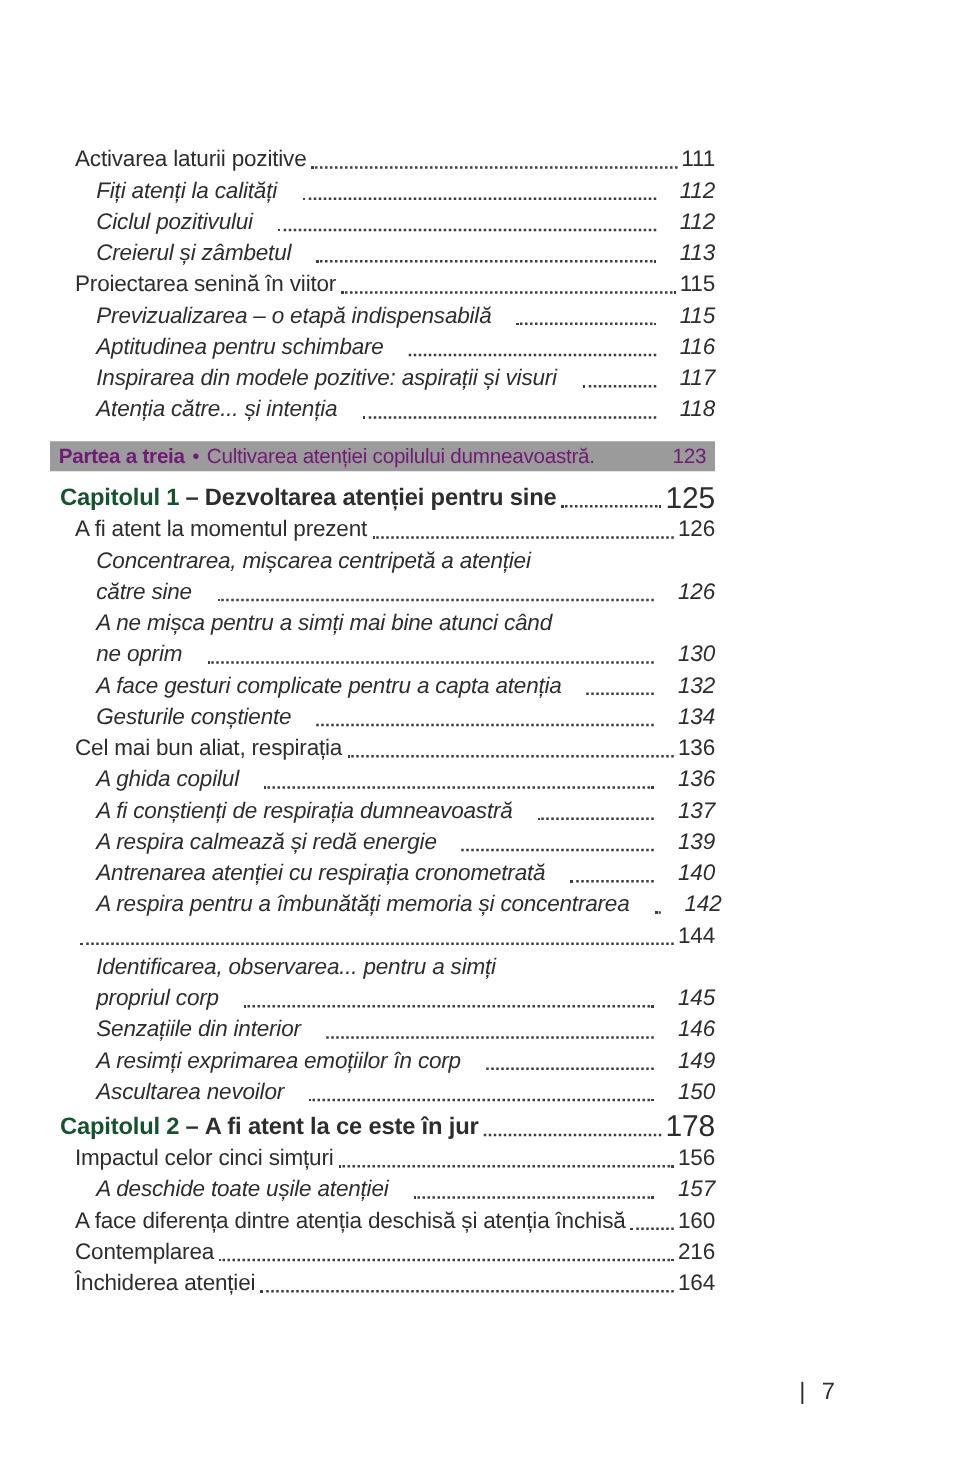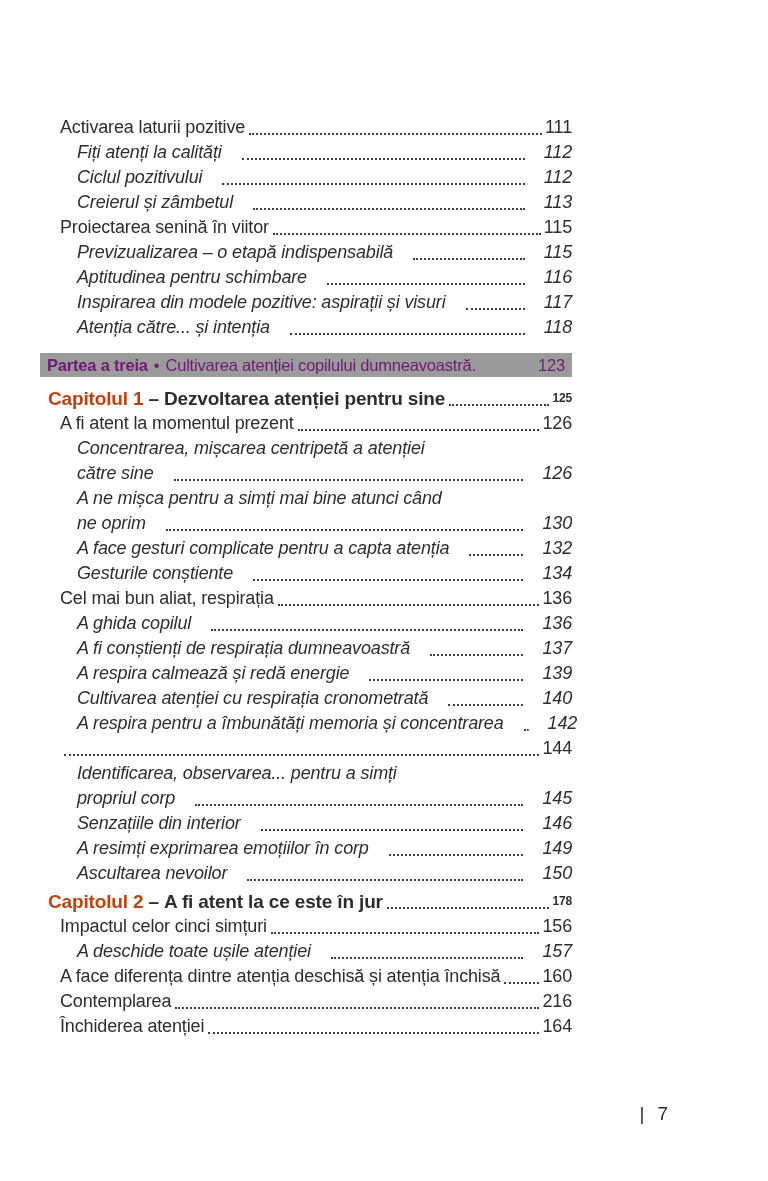--- a/index.html
+++ b/index.html
@@ -31,23 +31,23 @@
     margin:0 3px 5px 4px;
   }
   .lvl1 { padding-left:16px; }
   .lvl2 { padding-left:33px; font-style:italic;gap:16px; }
   .chapter {
     padding-left:4px;
     font-weight:bold;
     font-size:19px;
     margin-top:3px;
   }
-  .chapter .ch-label { color:#c2410c; white-space:nowrap; }
+  .chapter .ch-label { color:#14532d; white-space:nowrap; }
   .chapter .ch-dash { margin:0 5px; white-space:nowrap; }
-  .chapter .pg { font-weight:700; font-size:12px; }
+  .chapter .pg { font-weight:400; font-size:24px; }
   .part-banner {
     display:flex;
     align-items:center;
     height:24px;
     background:#9b9b9b;
     color:#701a75;
     margin:13px 0 9px -4px;
     padding:0 7px 0 7px;
     font-size:16.5px;
     letter-spacing:-0.2px;
@@ -176,21 +176,21 @@
         <span class="t">A fi conștienți de respirația dumneavoastră</span>
         <span class="dots"></span>
         <span class="pg">137</span>
       </div>
       <div class="row lvl2">
         <span class="t">A respira calmează și redă energie</span>
         <span class="dots"></span>
         <span class="pg">139</span>
       </div>
       <div class="row lvl2">
-        <span class="t">Cultivarea atenției cu respirația cronometrată</span>
+        <span class="t">Antrenarea atenției cu respirația cronometrată</span>
         <span class="dots"></span>
         <span class="pg">140</span>
       </div>
       <div class="row lvl2">
         <span class="t">A respira pentru a îmbunătăți memoria și concentrarea</span>
         <span class="dots"></span>
         <span class="pg">142</span>
       </div>
       <div class="row lvl1">
         <span class="dots"></span>

